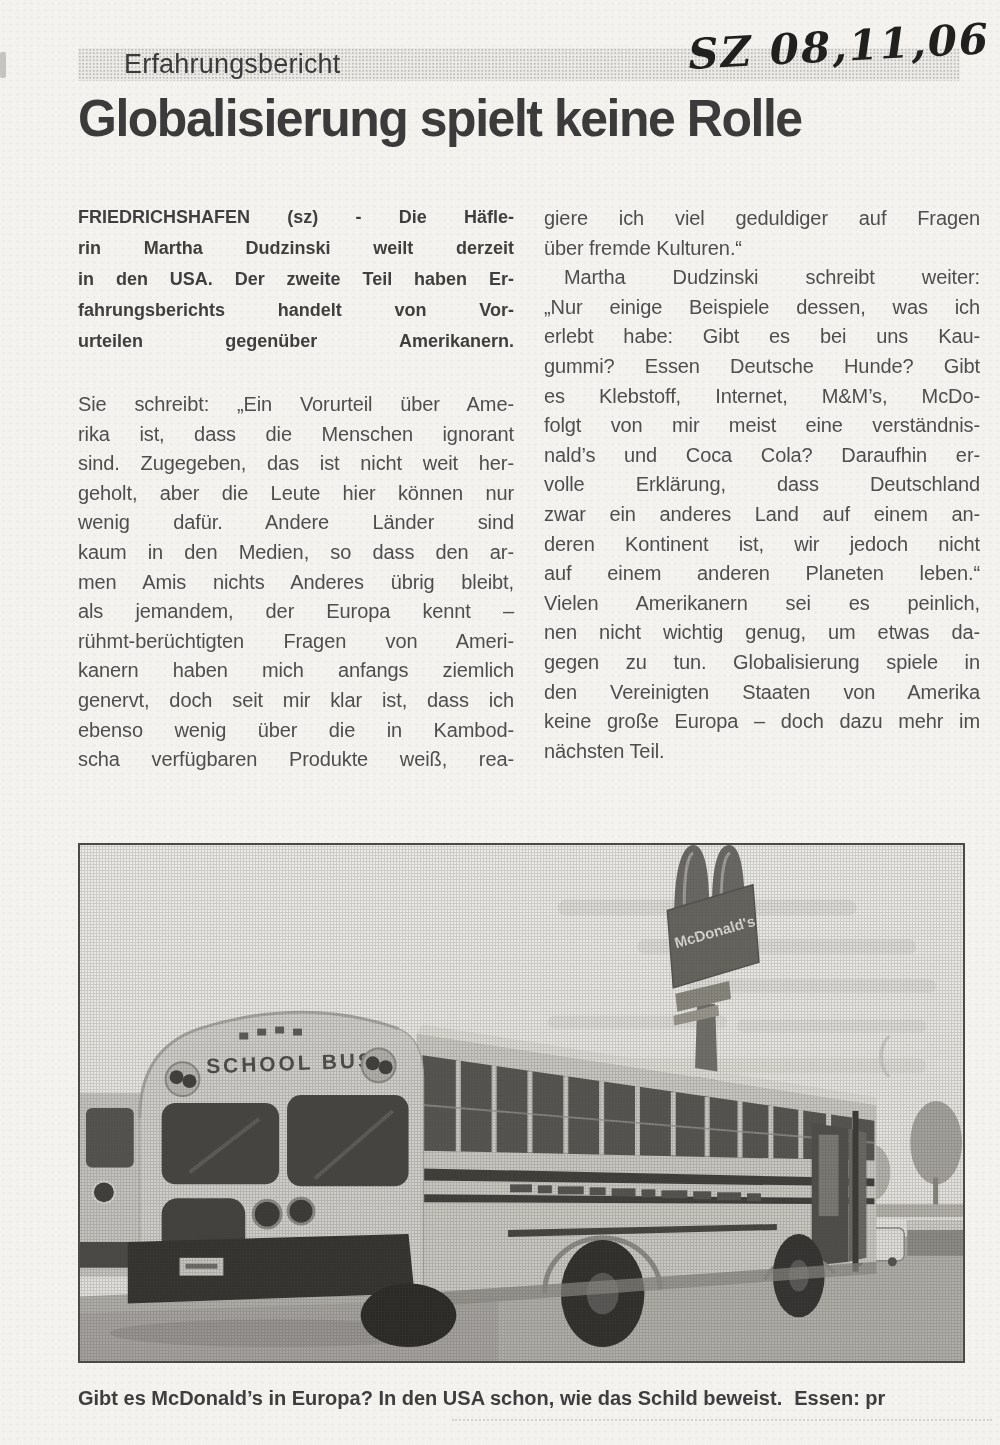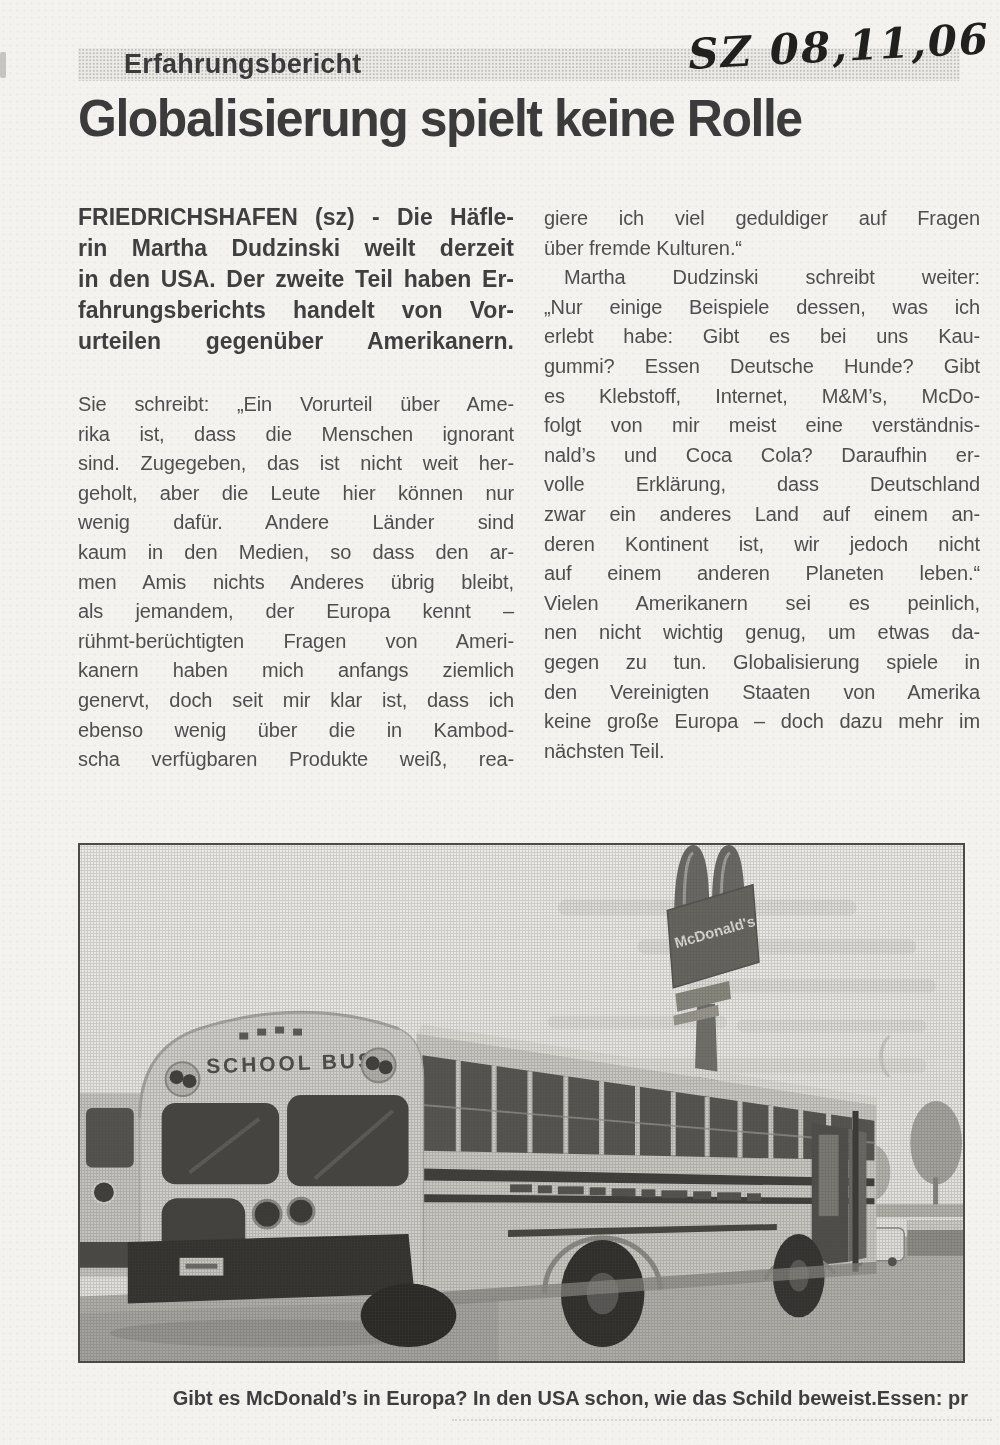--- a/index.html
+++ b/index.html
@@ -5,47 +5,47 @@
   html,body{margin:0;padding:0;}
   body{width:1000px;height:1445px;background:#e9e8e5;font-family:"Liberation Sans",sans-serif;}
   .page{position:relative;width:1000px;height:1445px;background:#f3f2ef;overflow:hidden;
         background-image:radial-gradient(rgba(120,118,112,.06) 1px,transparent 1.2px);
         background-size:7px 7px;}
   
   .kicker-bar{position:absolute;left:78px;top:48px;width:882px;height:33px;
         background-color:#eceae7;
         background-image:radial-gradient(#bdbcb9 1px,transparent 1.3px);
         background-size:3.5px 3.5px;display:flex;align-items:center;}
-  .kicker{font-weight:bold;font-size:27px;color:#3a3a3a;padding-left:46px;letter-spacing:.2px;}
+  .kicker{font-weight:normal;font-size:27px;color:#3a3a3a;padding-left:46px;letter-spacing:.2px;}
   .handwriting{position:absolute;left:688px;top:22px;font-family:"DejaVu Serif",serif;
         font-style:italic;font-weight:bold;font-size:42px;color:#20201e;
         transform:rotate(-3deg);letter-spacing:2px;white-space:nowrap;}
   .headline{position:absolute;left:78px;top:88px;margin:0;font-size:52px;font-weight:bold;
         color:#3b3b3b;letter-spacing:-1.5px;white-space:nowrap;
         transform:scaleX(.96);transform-origin:left center;}
   
   .columns{position:absolute;left:78px;top:202px;width:902px;display:flex;gap:30px;}
   .col{width:436px;}
   .col2{padding-top:2px;}
-  .lead{font-weight:bold;font-size:23px;line-height:31px;color:#3f3f3f;}
+  .lead{font-weight:bold;font-size:18px;line-height:31px;color:#3f3f3f;}
   .bodytext{font-size:20px;line-height:29.6px;color:#4e4e4e;letter-spacing:-.1px;}
   .col .bodytext{margin-top:33px;}
   .col2 .bodytext{margin-top:0;}
   .tline{text-align:justify;text-align-last:justify;white-space:normal;}
   .tline.flush{text-align-last:left;}
   
   .photo{position:absolute;left:78px;top:843px;width:887px;height:520px;margin:0;
         border:2px solid #4b4a47;box-sizing:border-box;background:#eceae6;}
   .photo svg{display:block;width:100%;height:100%;}
   .halftone{position:absolute;inset:0;pointer-events:none;
         background-image:radial-gradient(rgba(70,70,68,.20) 1px,transparent 1.45px);
         background-size:3px 3px;}
   
   .caption{position:absolute;left:78px;top:1387px;width:890px;display:flex;
-        justify-content:flex-end;font-weight:bold;font-size:20px;color:#3e3e3e;}
+        justify-content:flex-start;font-weight:bold;font-size:20px;color:#3e3e3e;gap:12px;}
   .caption span{white-space:nowrap;}
   
   .scan-dots{position:absolute;left:452px;top:1419px;width:540px;height:0;
         border-top:2px dotted #d4d3cf;}
   .edge-smudge{position:absolute;left:0;top:52px;width:6px;height:26px;background:#a3a19d;
         opacity:.55;border-radius:2px;}
 </style>
 </head>
 <body>
 

